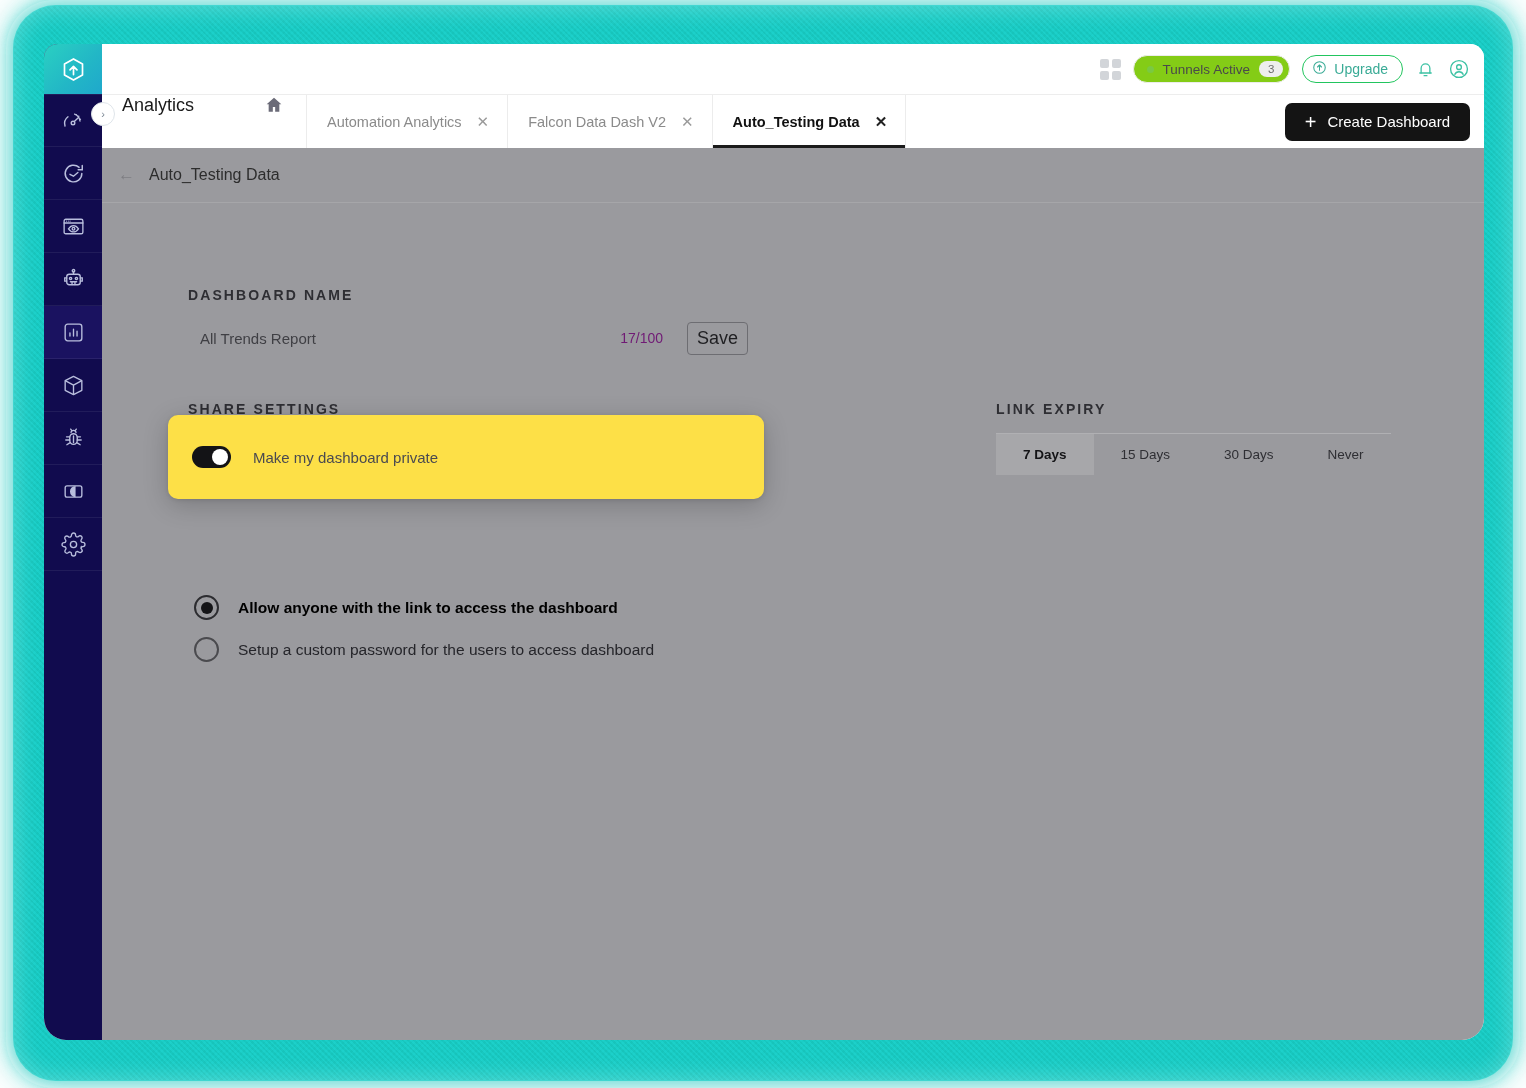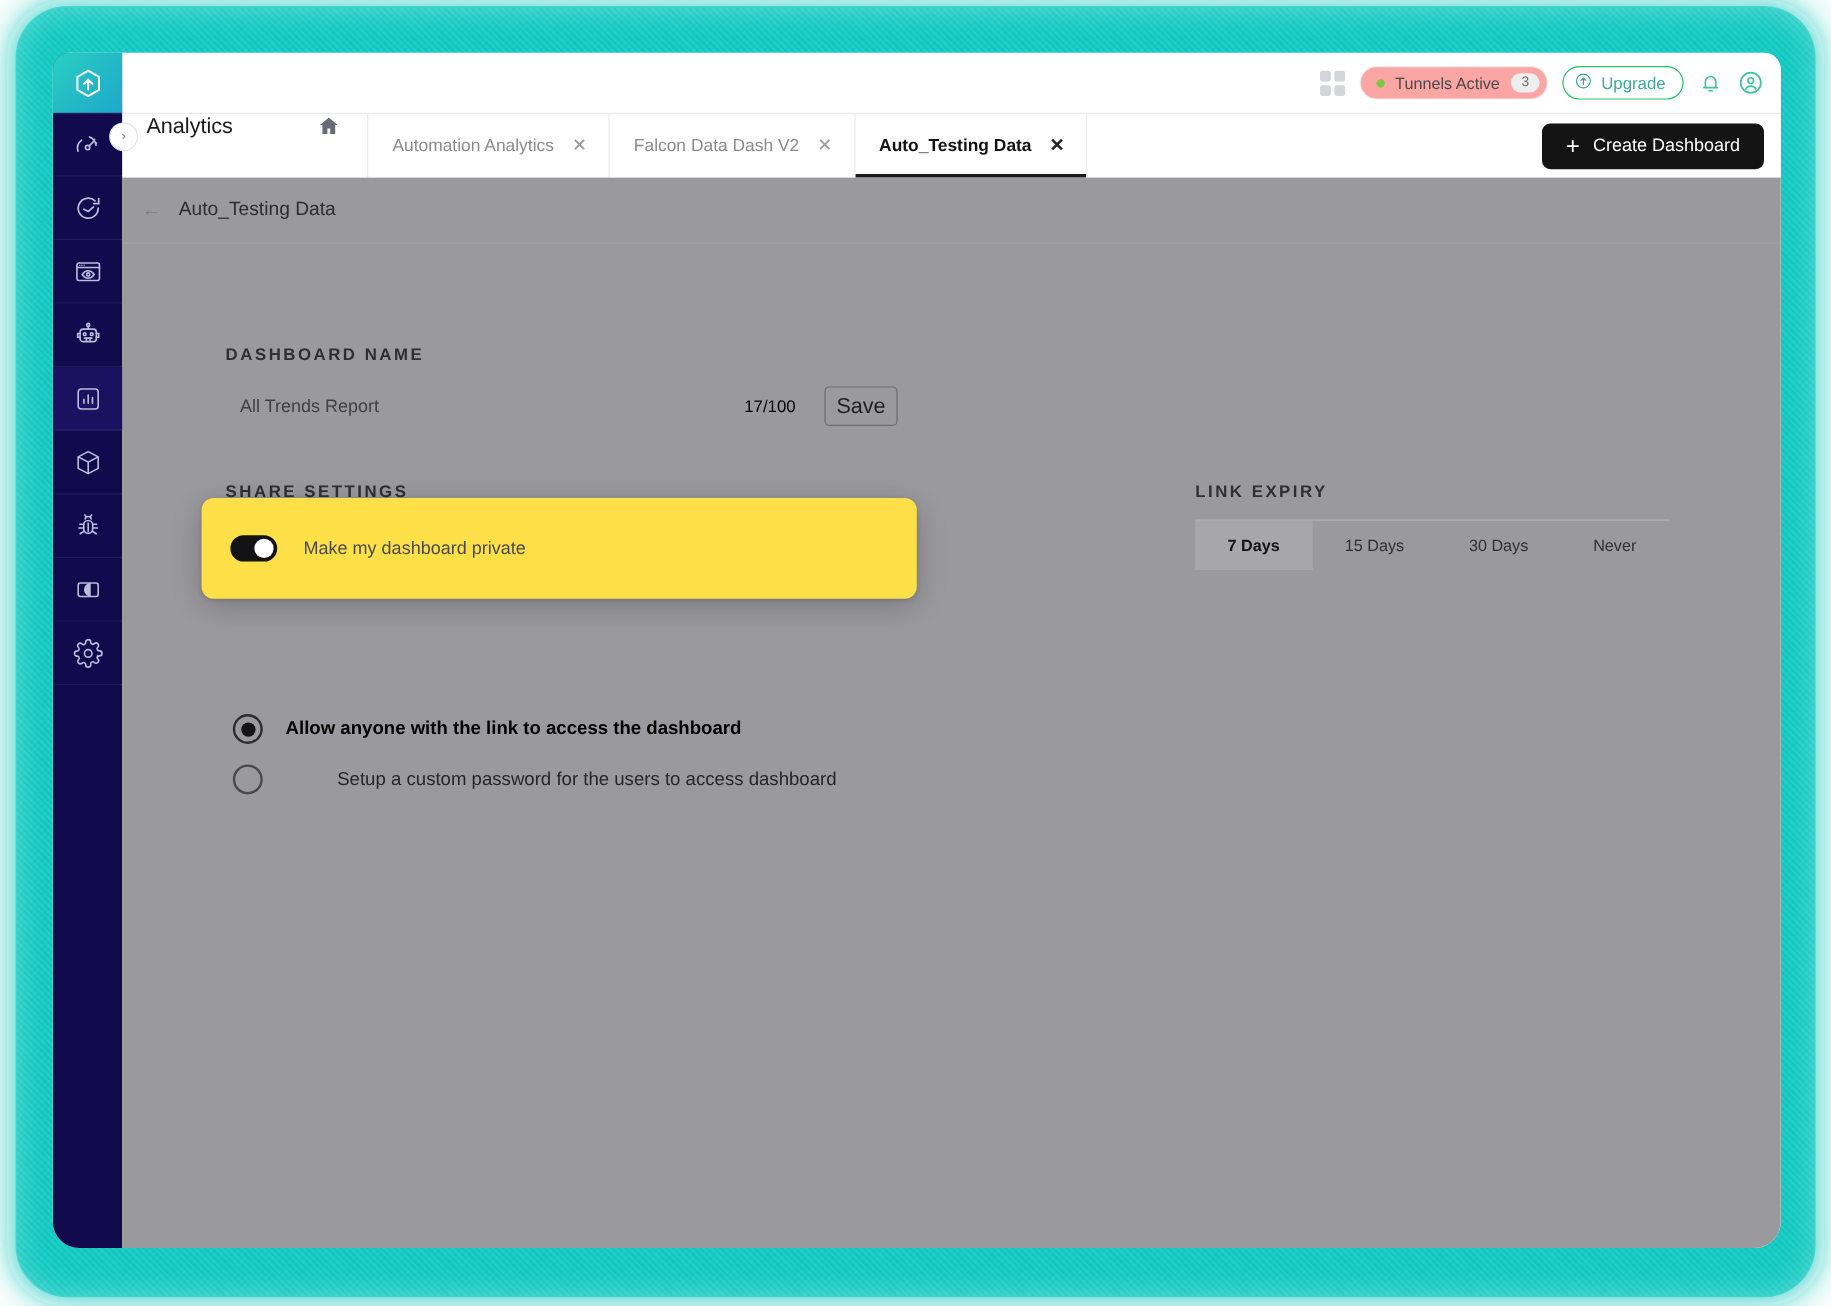--- a/index.html
+++ b/index.html
@@ -93,21 +93,21 @@
     background: #ffffff;
     display: flex; align-items: center; justify-content: flex-end;
     padding-right: 14px; gap: 12px;
   }
   #grid-icon { display: grid; grid-template-columns: 9px 9px; grid-template-rows: 9px 9px; gap: 3px; }
   #grid-icon i { background: #d2d5d9; border-radius: 2px; display: block; }
   .pill-tunnels {
     display: flex; align-items: center; gap: 9px;
     height: 28px; padding: 0 6px 0 13px;
     border: 1px solid #ececec; border-radius: 16px;
-    background: #fca5a5; font-size: 13.5px; color: #4a4a4a;
+    background: #84cc16; font-size: 13.5px; color: #4a4a4a;
   }
   .pill-tunnels .dot { width: 7px; height: 7px; border-radius: 50%; background: #7ac943; }
   .pill-tunnels .count {
     background: #eeeeee; border-radius: 11px; padding: 2px 9px;
     font-size: 11.5px; color: #6a6a6a;
   }
   .pill-upgrade {
     display: flex; align-items: center; gap: 7px;
     height: 28px; padding: 0 14px 0 9px;
     border: 1px solid #22c55e; border-radius: 16px;
@@ -169,42 +169,42 @@
   }
   #dash-name-label { left: 86px; top: 139px; }
   #share-label     { left: 86px; top: 253px; }
   #expiry-label    { left: 894px; top: 253px; }
 
   #dash-name-row {
     position: absolute; left: 86px; top: 168px; width: 560px; height: 44px;
     display: flex; align-items: center;
   }
   #dash-name-value { font-size: 15px; color: #3f3f44; padding-left: 12px; }
-  #dash-name-count { margin-left: auto; font-size: 14px; color: #000000; padding-right: 24px; }
+  #dash-name-count { margin-left: auto; font-size: 14px; color: #701a75; padding-right: 24px; }
   #save-btn {
     width: 61px; height: 33px; border: 1px solid #6d6d72; border-radius: 4px;
     display: flex; align-items: center; justify-content: center;
     font-size: 18px; color: #1f1f22; font-weight: 500;
   }
 
   
   .radio-row {
     position: absolute; display: flex; align-items: center; gap: 19px;
   }
   #radio-link { left: 92px; top: 447px; }
   #radio-pass { left: 92px; top: 489px; }
   .radio {
     width: 25px; height: 25px; border-radius: 50%;
     border: 2px solid #2c2c30; display: flex; align-items: center; justify-content: center;
     background: transparent;
   }
   .radio.unchecked { border-color: #4a4a4e; }
   .radio .dot { width: 12px; height: 12px; border-radius: 50%; background: #141417; }
   .radio-row .lbl { font-size: 15.5px; color: #000000; font-weight: 600; }
-  #radio-pass .lbl { font-weight: 400; color: #25252a; margin-left: 43px; }
+  #radio-pass .lbl { font-weight: 400; color: #25252a; }
 
   
   #expiry-seg {
     position: absolute; left: 894px; top: 285px; height: 42px;
     display: flex; align-items: stretch;
     border-top: 1px solid rgba(255,255,255,.22);
   }
   .seg {
     display: flex; align-items: center; justify-content: center;
     padding: 0 27px; font-size: 13.5px; color: #2f2f34;

